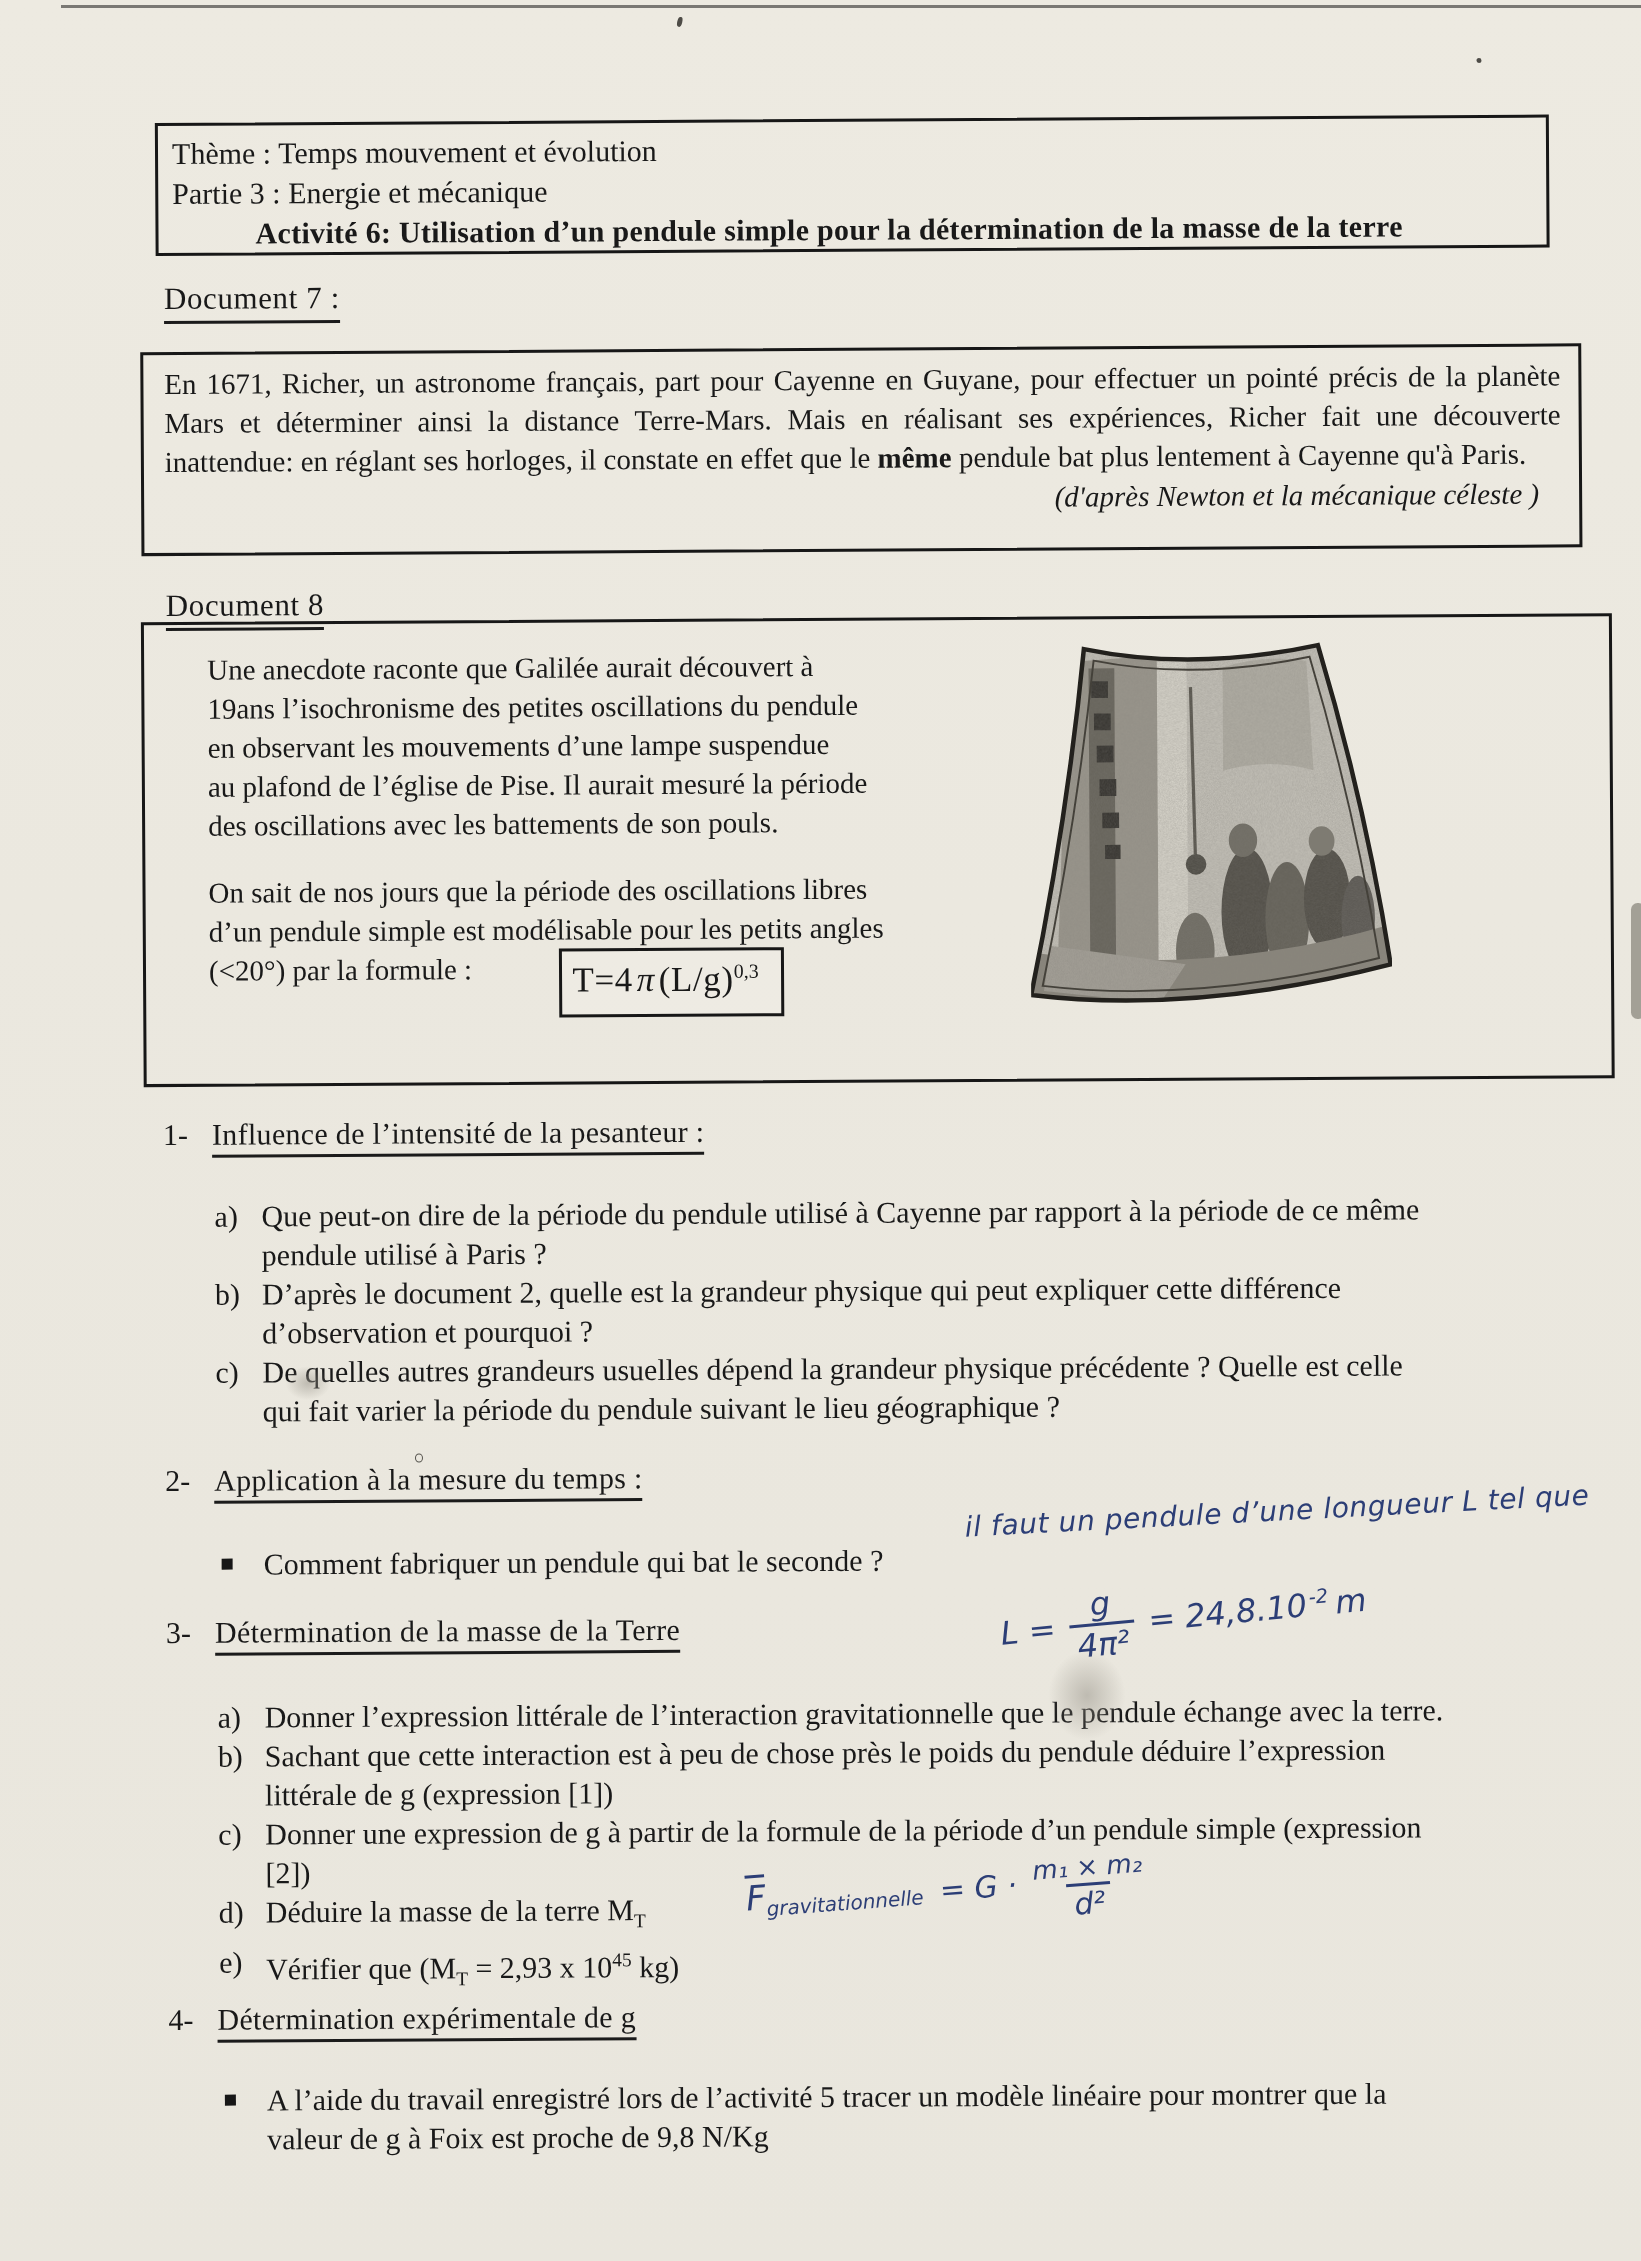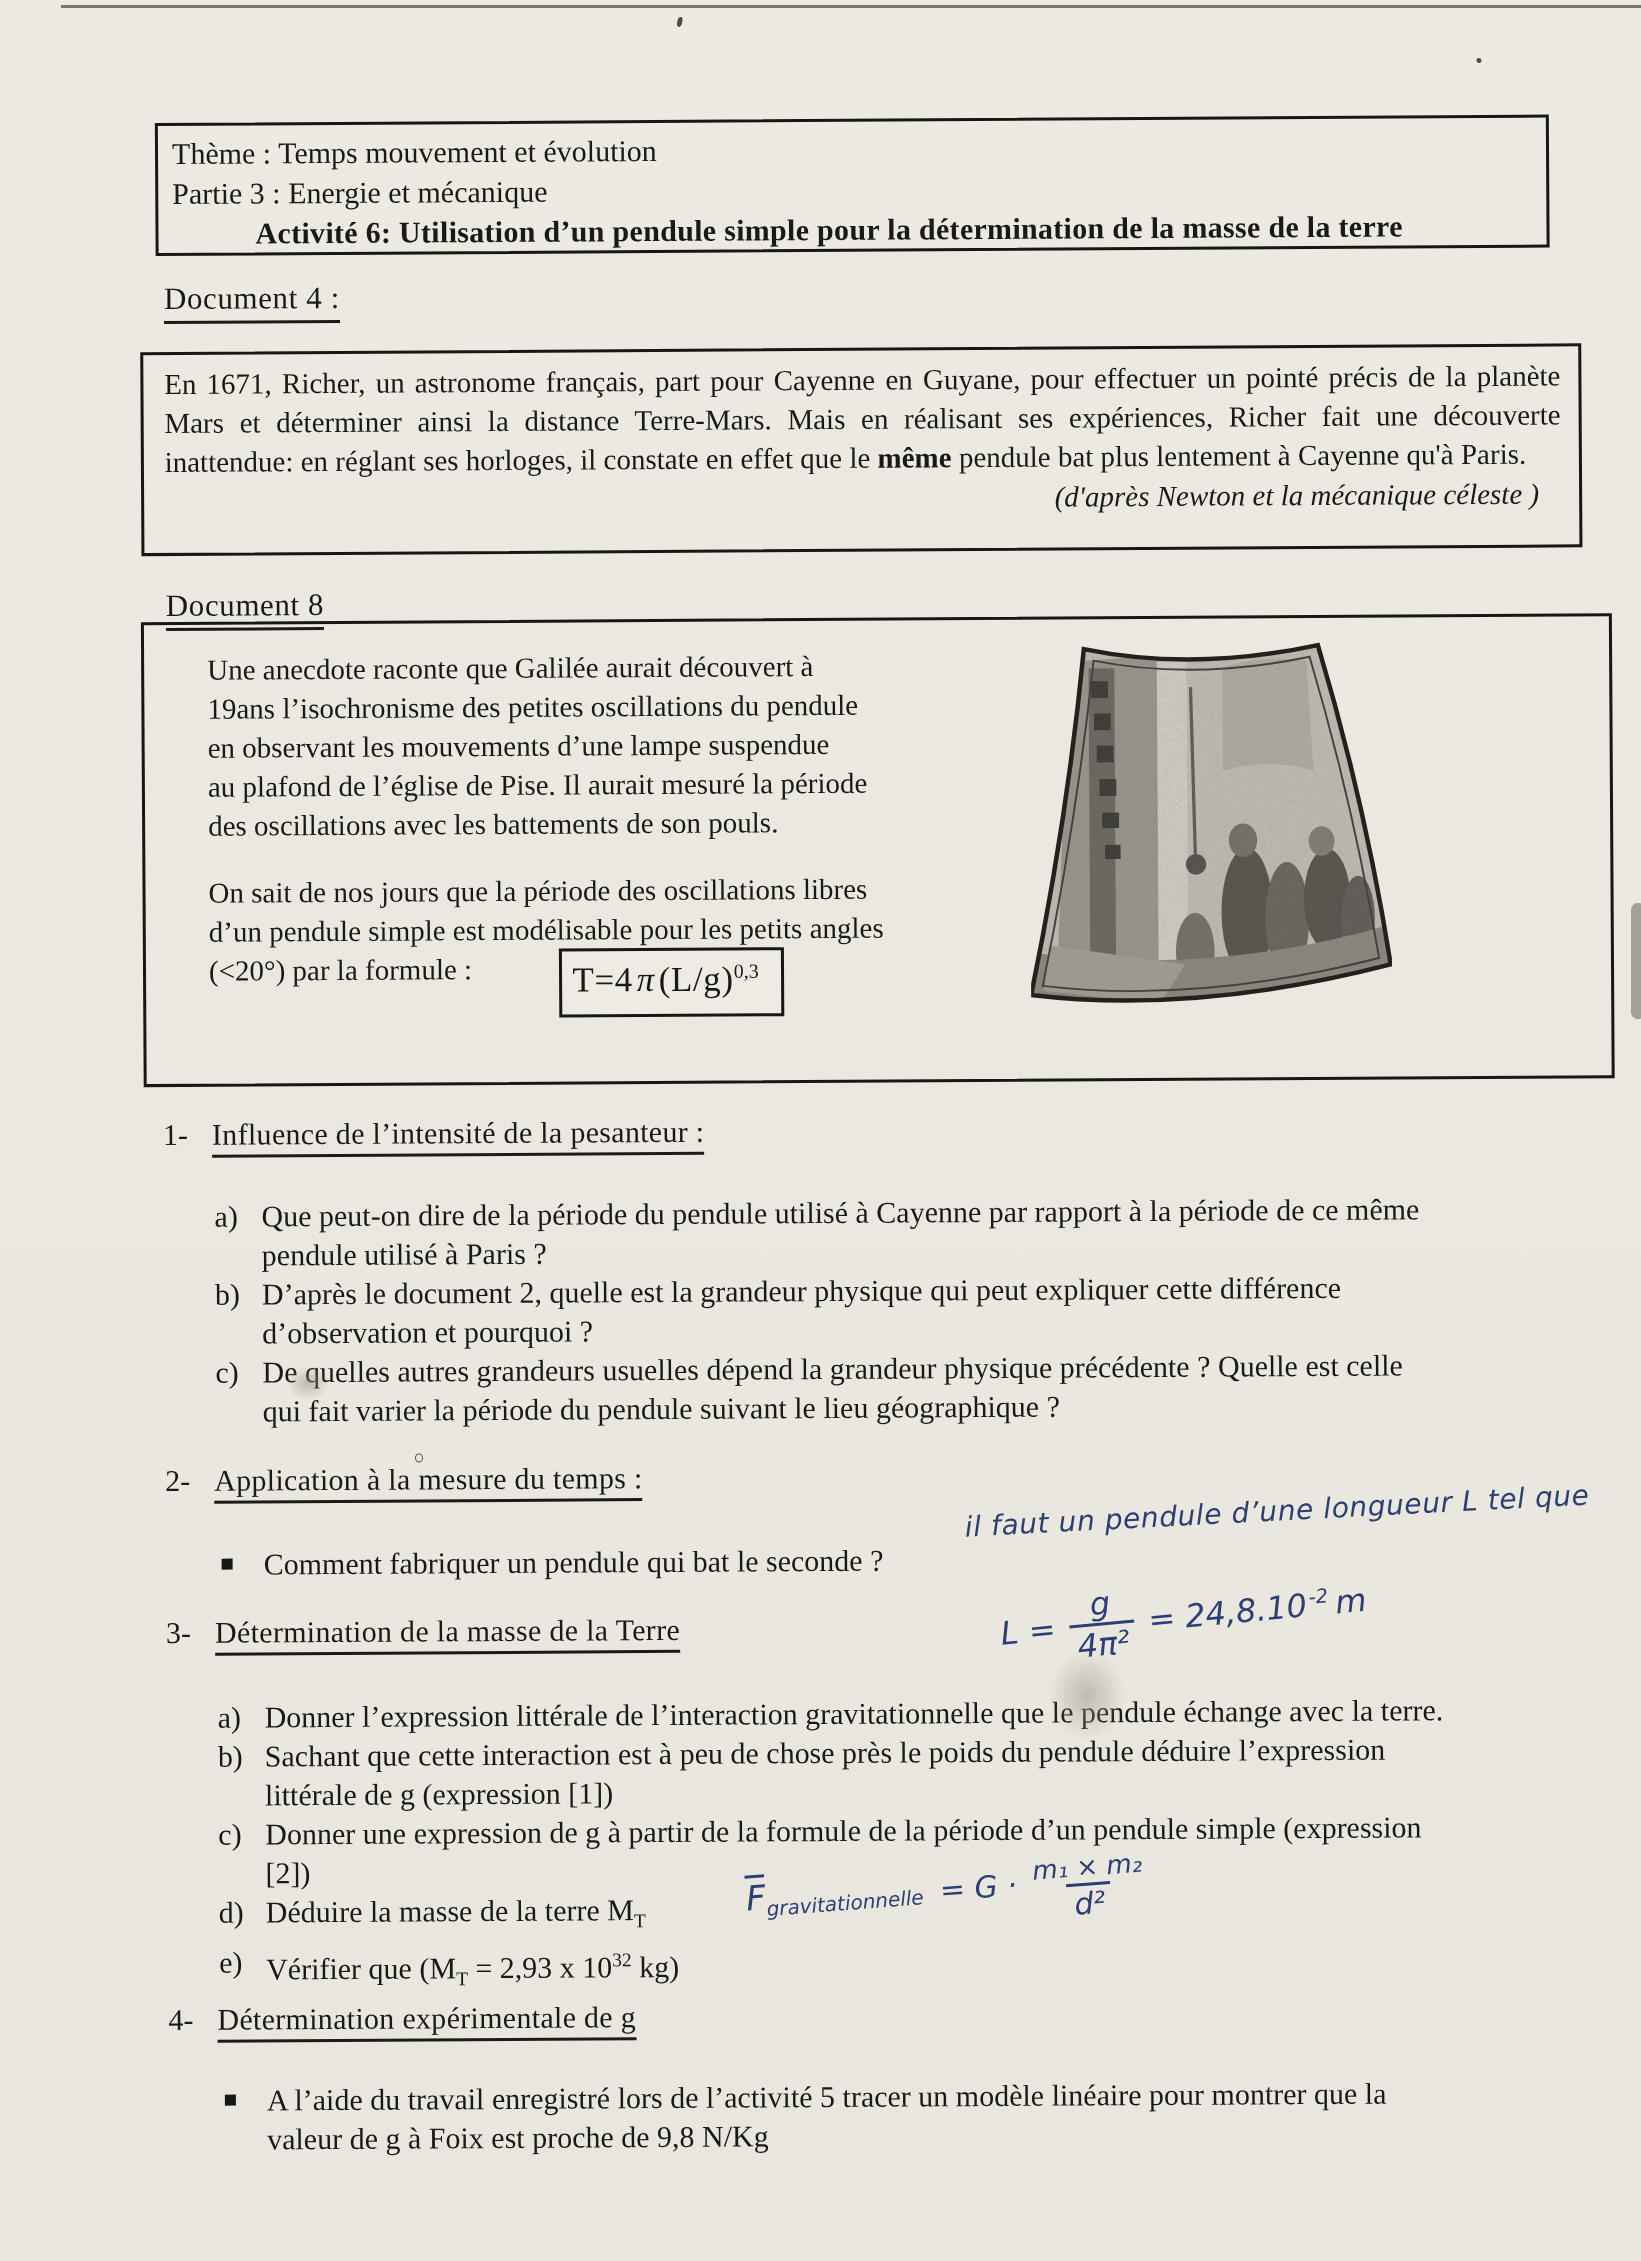--- a/index.html
+++ b/index.html
@@ -106,21 +106,21 @@
   <div class="scan-top-edge"></div>
 
   <div class="tilt">
 
     <div class="header-box">
       <div>Thème : Temps mouvement et évolution</div>
       <div>Partie 3 : Energie et mécanique</div>
       <div class="activity">Activité 6: Utilisation d’un pendule simple pour la détermination de la masse de la terre</div>
     </div>
 
-    <div class="doc-heading pos-doc1">Document 4 :</div>
+    <div class="doc-heading pos-doc1">Document 7 :</div>
     <div class="doc1-box">
       <p class="doc1-text"><span>En 1671, Richer, un astronome français, part pour Cayenne en Guyane, pour effectuer un pointé précis de la planète Mars et déterminer ainsi la distance Terre-Mars. Mais en réalisant ses expériences, Richer fait une découverte inattendue: en réglant ses horloges, il constate en effet que le </span><b>même</b><span> pendule bat plus lentement à Cayenne qu'à Paris.</span></p>
       <div class="attribution">(d'après Newton et la mécanique céleste )</div>
     </div>
 
     <div class="doc-heading pos-doc2">Document 8</div>
     <div class="doc2-box">
       <div class="doc2-col">
         <p class="pre" style="margin:0">Une anecdote raconte que Galilée aurait découvert à
 19ans l’isochronisme des petites oscillations du pendule
@@ -223,21 +223,21 @@
           <span class="ilabel">c)</span>
           <span class="itext pre">Donner une expression de g à partir de la formule de la période d’un pendule simple (expression
 [2])</span>
         </div>
       <div class="item">
           <span class="ilabel">d)</span>
           <span class="itext"><span>Déduire la masse de la terre M</span><sub>T</sub></span>
         </div>
       <div class="item">
           <span class="ilabel">e)</span>
-          <span class="itext"><span>Vérifier que (M</span><sub>T</sub><span> = 2,93 x 10</span><sup>32</sup><span> kg)</span></span>
+          <span class="itext"><span>Vérifier que (M</span><sub>T</sub><span> = 2,93 x 10</span><sup>45</sup><span> kg)</span></span>
         </div>
     </div>
 
     <div class="hand hand3">
       <span><span class="fbar">F</span><sub>gravitationnelle</sub></span>
       <span class="eq">= G ·</span>
       <span class="frac">
           <span class="num">m₁ × m₂</span>
           <span class="den">d²</span>
         </span>

